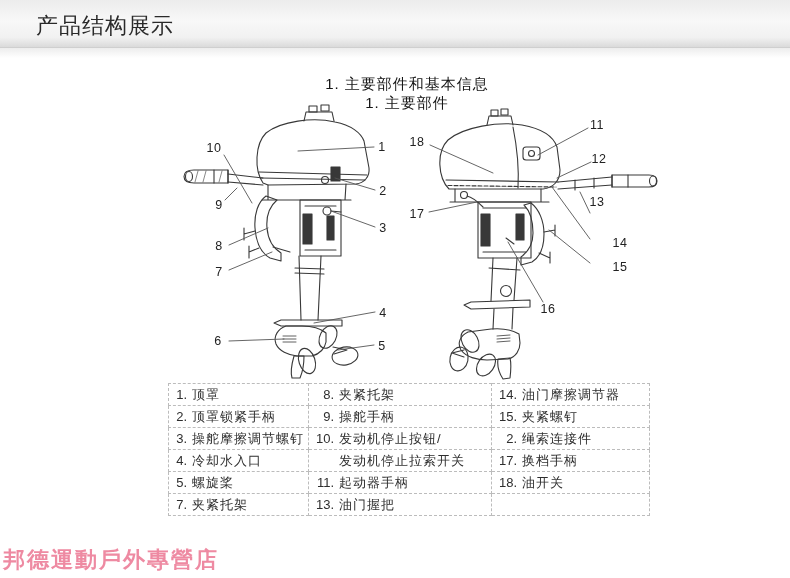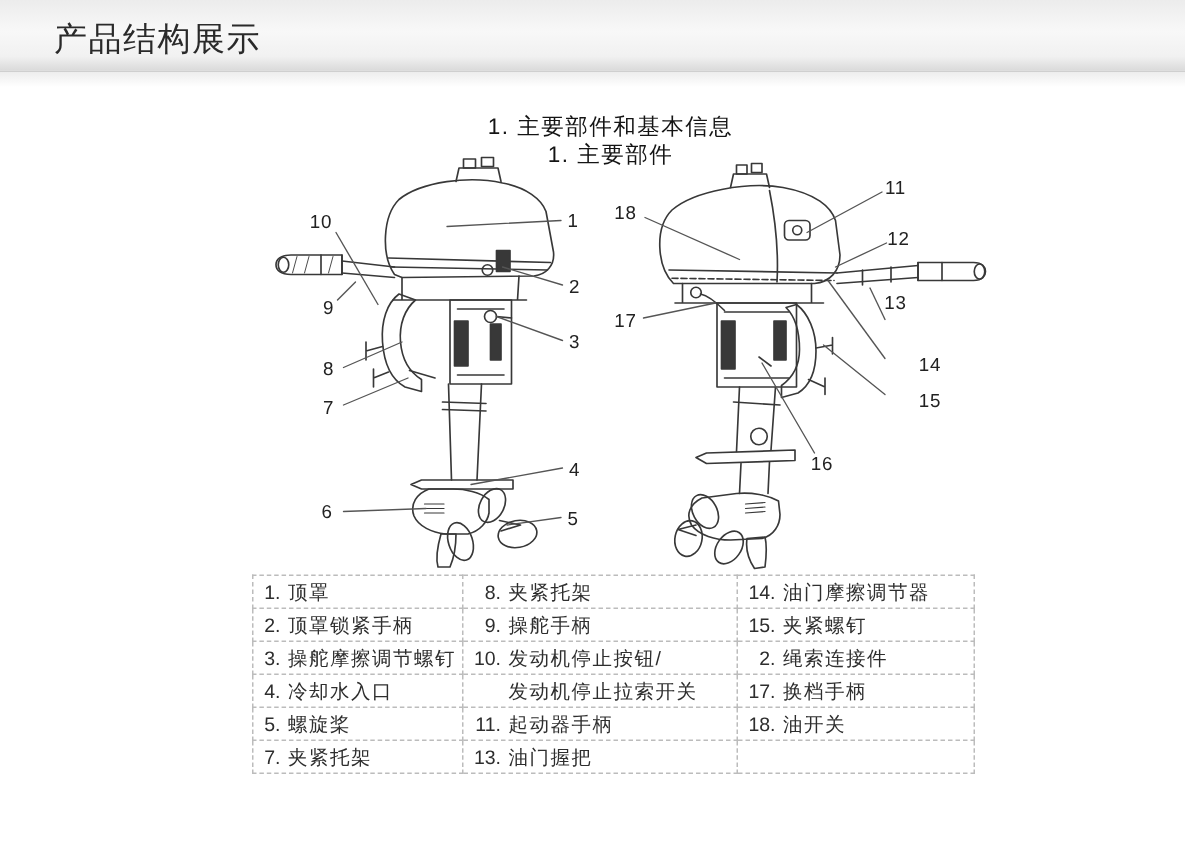--- a/index.html
+++ b/index.html
@@ -255,14 +255,15 @@
           <td><span class="num">18.</span><span class="txt">油开关</span></td>
         </tr>
         <tr>
           <td><span class="num">7.</span><span class="txt">夹紧托架</span></td>
           <td><span class="num">13.</span><span class="txt">油门握把</span></td>
           <td><span class="num"></span><span class="txt"></span></td>
         </tr>
       </tbody>
   </table>
 
+  <div class="store-name" style="color: rgb(238, 138, 162);">邦德運動戶外專營店</div>
 
 </div>
 
 </body></html>

